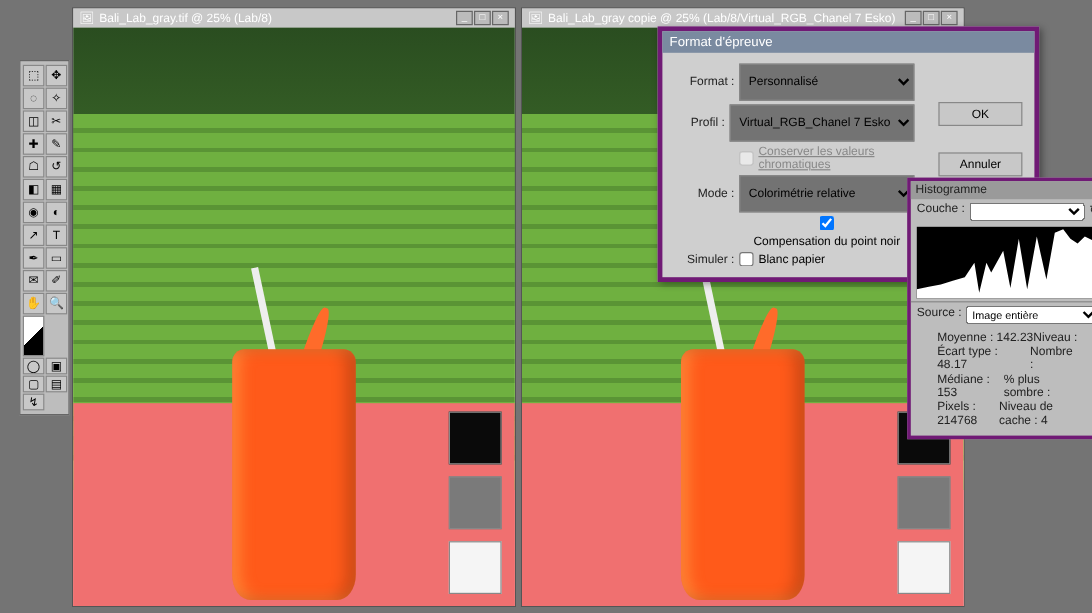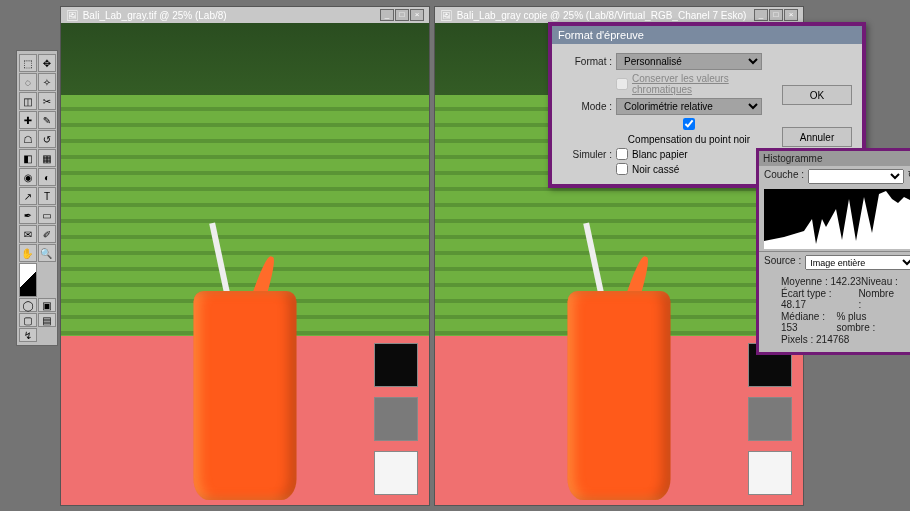--- a/index.html
+++ b/index.html
@@ -25,21 +25,21 @@
 .toolbox{position:absolute;left:16px;top:50px;width:42px;background:#bdbdbd;border:1px solid #666;padding:3px 2px;display:grid;grid-template-columns:1fr 1fr;gap:1px;}
 .tool{width:18px;height:18px;background:#c8c8c8;border:1px solid #888;display:flex;align-items:center;justify-content:center;font-size:10px;}
 .tool.wide{grid-column:1/3;height:34px;}
 .tool.half{height:14px;}
 
 .dialog{position:absolute;left:548px;top:22px;width:318px;background:#cfcfcf;border:4px solid #701a75;box-shadow:2px 2px 6px rgba(0,0,0,.4);}
 .dlg-title{background:#7a8aa0;color:#fff;padding:3px 6px;font-size:11px;}
 .dlg-body{padding:6px 8px;}
 .dlg-row{display:flex;align-items:center;margin:3px 0;gap:4px;}
 .dlg-label{width:52px;text-align:right;color:#222;font-size:10px;}
-.dlg-input{flex:1;height:17px;background:#a3a3a3;border:1px solid #888;padding:1px 3px;font-size:10px;}
+.dlg-input{flex:1;height:31px;background:#737373;border:1px solid #888;padding:1px 3px;font-size:10px;}
 .dlg-check{width:12px;height:12px;}
 .dlg-btns{position:absolute;right:10px;top:40px;width:70px;display:flex;flex-direction:column;gap:3px;}
 .dlg-btn{height:20px;background:#c8c8c8;border:1px solid #888;font-size:10px;margin-top:19px;}
 
 .histo-panel{position:absolute;left:756px;top:148px;width:168px;background:#bdbdbd;border:3px solid #701a75;}
 .panel-title{background:#9a9a9a;padding:2px 4px;font-size:10px;color:#222;height:15px;}
 .histo-row{padding:3px 5px;font-size:9px;color:#222;display:flex;gap:4px;}
 .histo-graph{height:60px;background:#000;margin:2px 5px;position:relative;}
 .histo-shape{position:absolute;bottom:0;left:0;right:0;height:100%;fill:#fff;}
 .stats{padding:2px 6px 6px;font-size:9px;color:#222;}
@@ -140,40 +140,40 @@
   </div>
 </div>
 
 <div class="dialog">
   <div class="dlg-title">Format d'épreuve</div>
   <div class="dlg-body" style="padding-right:100px;">
     <div class="dlg-row">
       <span class="dlg-label">Format :</span>
       <select class="dlg-input"><option>Personnalisé</option></select>
     </div>
+    <div class="dlg-row">
+      <span class="dlg-label">Profil :</span>
+      <select class="dlg-input"><option>Virtual_RGB_Chanel 7 Esko</option></select>
+    </div>
     <div class="dlg-row" style="margin-left:56px;color:#888;">
       <input type="checkbox" class="dlg-check" disabled="" style="">
       <span style="color:#888;text-decoration:underline;">Conserver les valeurs chromatiques</span>
     </div>
     <div class="dlg-row">
       <span class="dlg-label">Mode :</span>
       <select class="dlg-input"><option>Colorimétrie relative</option></select>
     </div>
     <div class="dlg-row" style="margin-left:56px;flex-direction:column;">
       <input type="checkbox" class="dlg-check" checked="" style="">
       <span>Compensation du point noir</span>
     </div>
     <div class="dlg-row">
       <span class="dlg-label">Simuler :</span>
       <input type="checkbox" class="dlg-check" style="">
       <span>Blanc papier</span>
-    </div>
-    <div class="dlg-row" style="margin-left:56px;">
-      <input type="checkbox" class="dlg-check" style="">
-      <span>Noir cassé</span>
     </div>
   </div>
   <div class="dlg-btns">
     <button class="dlg-btn">OK</button>
     <button class="dlg-btn">Annuler</button>
     <div style="height:4px;"></div>
     <button class="dlg-btn">Source...</button>
     <button class="dlg-btn">Enregistrer...</button>
     <div style="height:4px;"></div>
     <div class="dlg-row" style="margin:0;">
@@ -207,15 +207,16 @@
     <div class="stats-row">
         <span><span>Écart type :</span> <span>48.17</span></span>
         <span><span>Nombre :</span> <span></span></span>
       </div>
     <div class="stats-row">
         <span><span>Médiane :</span> <span>153</span></span>
         <span><span>% plus sombre :</span> <span></span></span>
       </div>
     <div class="stats-row">
         <span><span>Pixels :</span> <span>214768</span></span>
+        <span><span>Niveau de cache :</span> <span>4</span></span>
       </div>
   </div>
 </div>
 
 </body></html>

